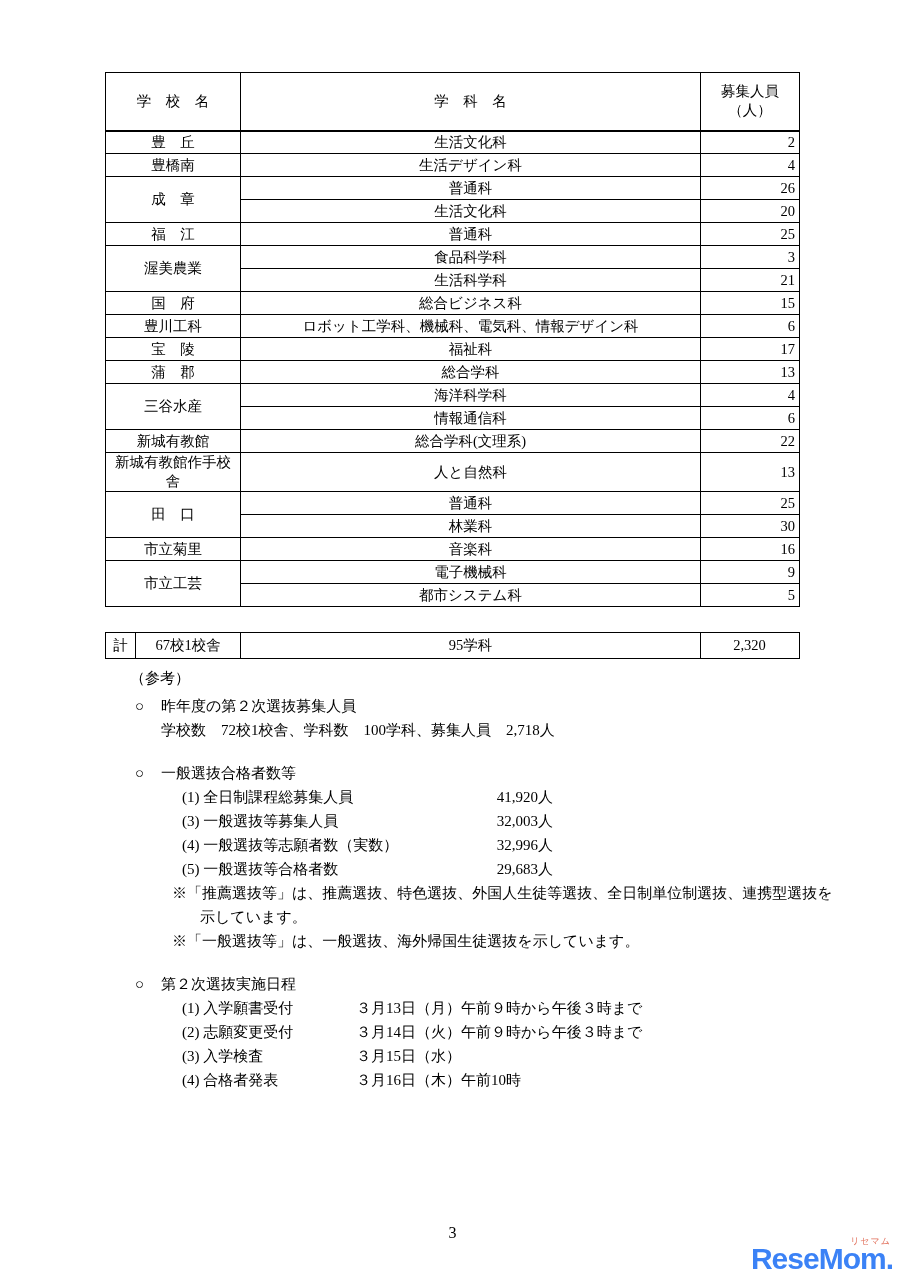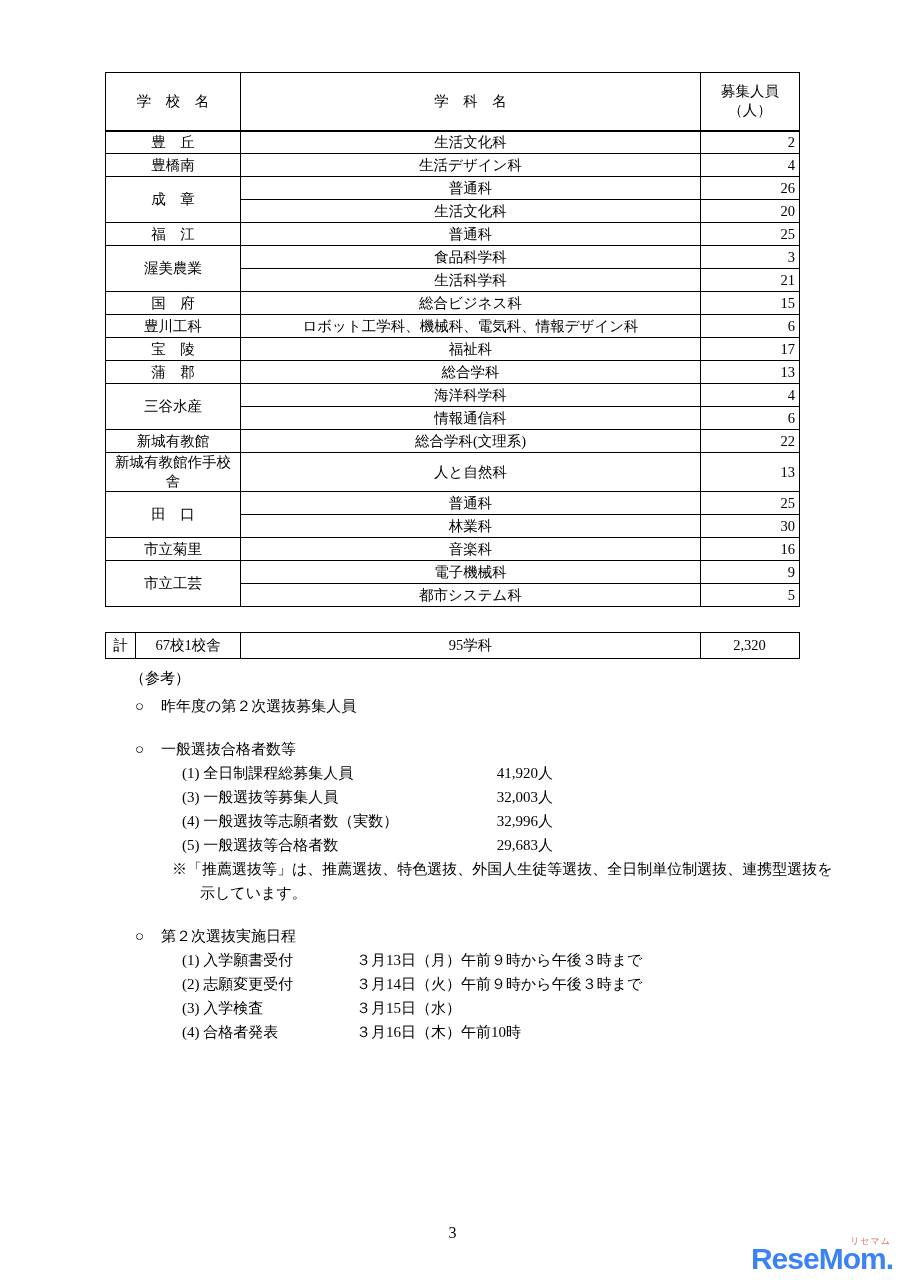--- a/index.html
+++ b/index.html
@@ -244,20 +244,21 @@
 
 <div class="ref-section">
 
   <div class="ref-title">（参考）</div>
 
   <div class="ref-block">
     <div class="ref-heading">
       <span class="bullet">○</span>
       <span>昨年度の第２次選抜募集人員</span>
     </div>
+    <div class="ref-subline">学校数　72校1校舎、学科数　100学科、募集人員　2,718人</div>
   </div>
 
   <div class="ref-block gap">
     <div class="ref-heading">
       <span class="bullet">○</span>
       <span>一般選抜合格者数等</span>
     </div>
     <div class="ref-item">
       <span class="item-label">(1) 全日制課程総募集人員</span>
       <span class="item-value">41,920人</span>
@@ -268,20 +269,21 @@
     </div>
     <div class="ref-item">
       <span class="item-label">(4) 一般選抜等志願者数（実数）</span>
       <span class="item-value">32,996人</span>
     </div>
     <div class="ref-item">
       <span class="item-label">(5) 一般選抜等合格者数</span>
       <span class="item-value">29,683人</span>
     </div>
     <div class="ref-note">※「推薦選抜等」は、推薦選抜、特色選抜、外国人生徒等選抜、全日制単位制選抜、連携型選抜を示しています。</div>
+    <div class="ref-note">※「一般選抜等」は、一般選抜、海外帰国生徒選抜を示しています。</div>
   </div>
 
   <div class="ref-block gap">
     <div class="ref-heading">
       <span class="bullet">○</span>
       <span>第２次選抜実施日程</span>
     </div>
     <div class="ref-item">
       <span class="item-label3">(1) 入学願書受付</span>
       <span>３月13日（月）午前９時から午後３時まで</span>

